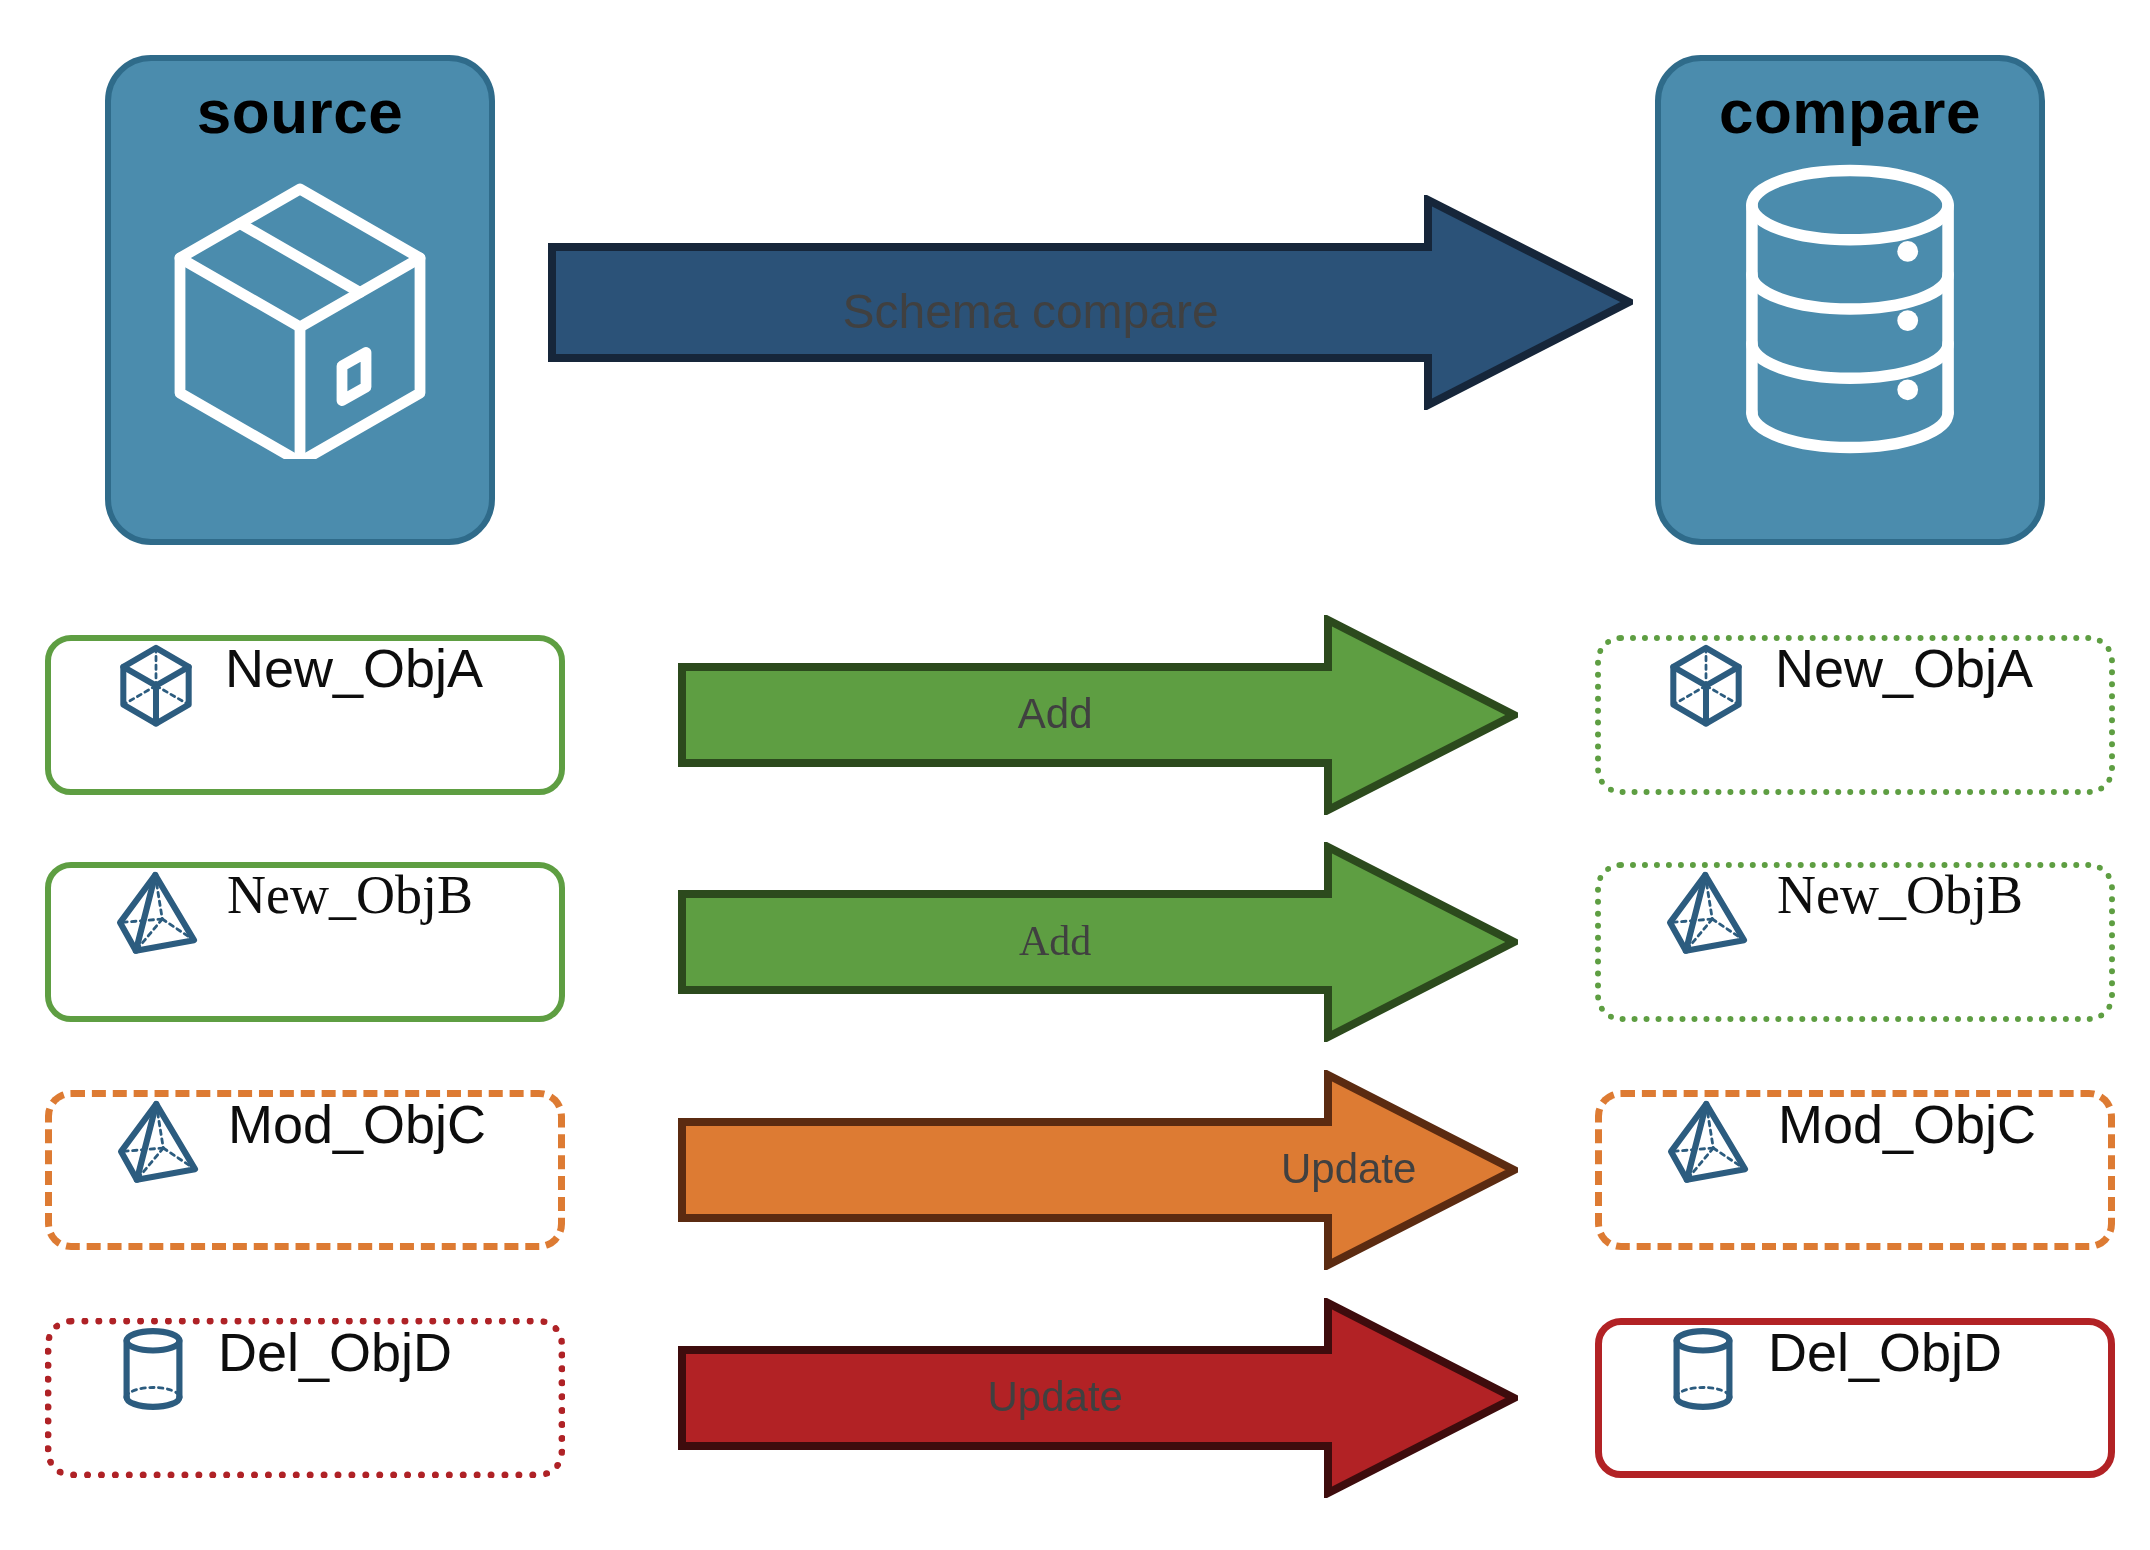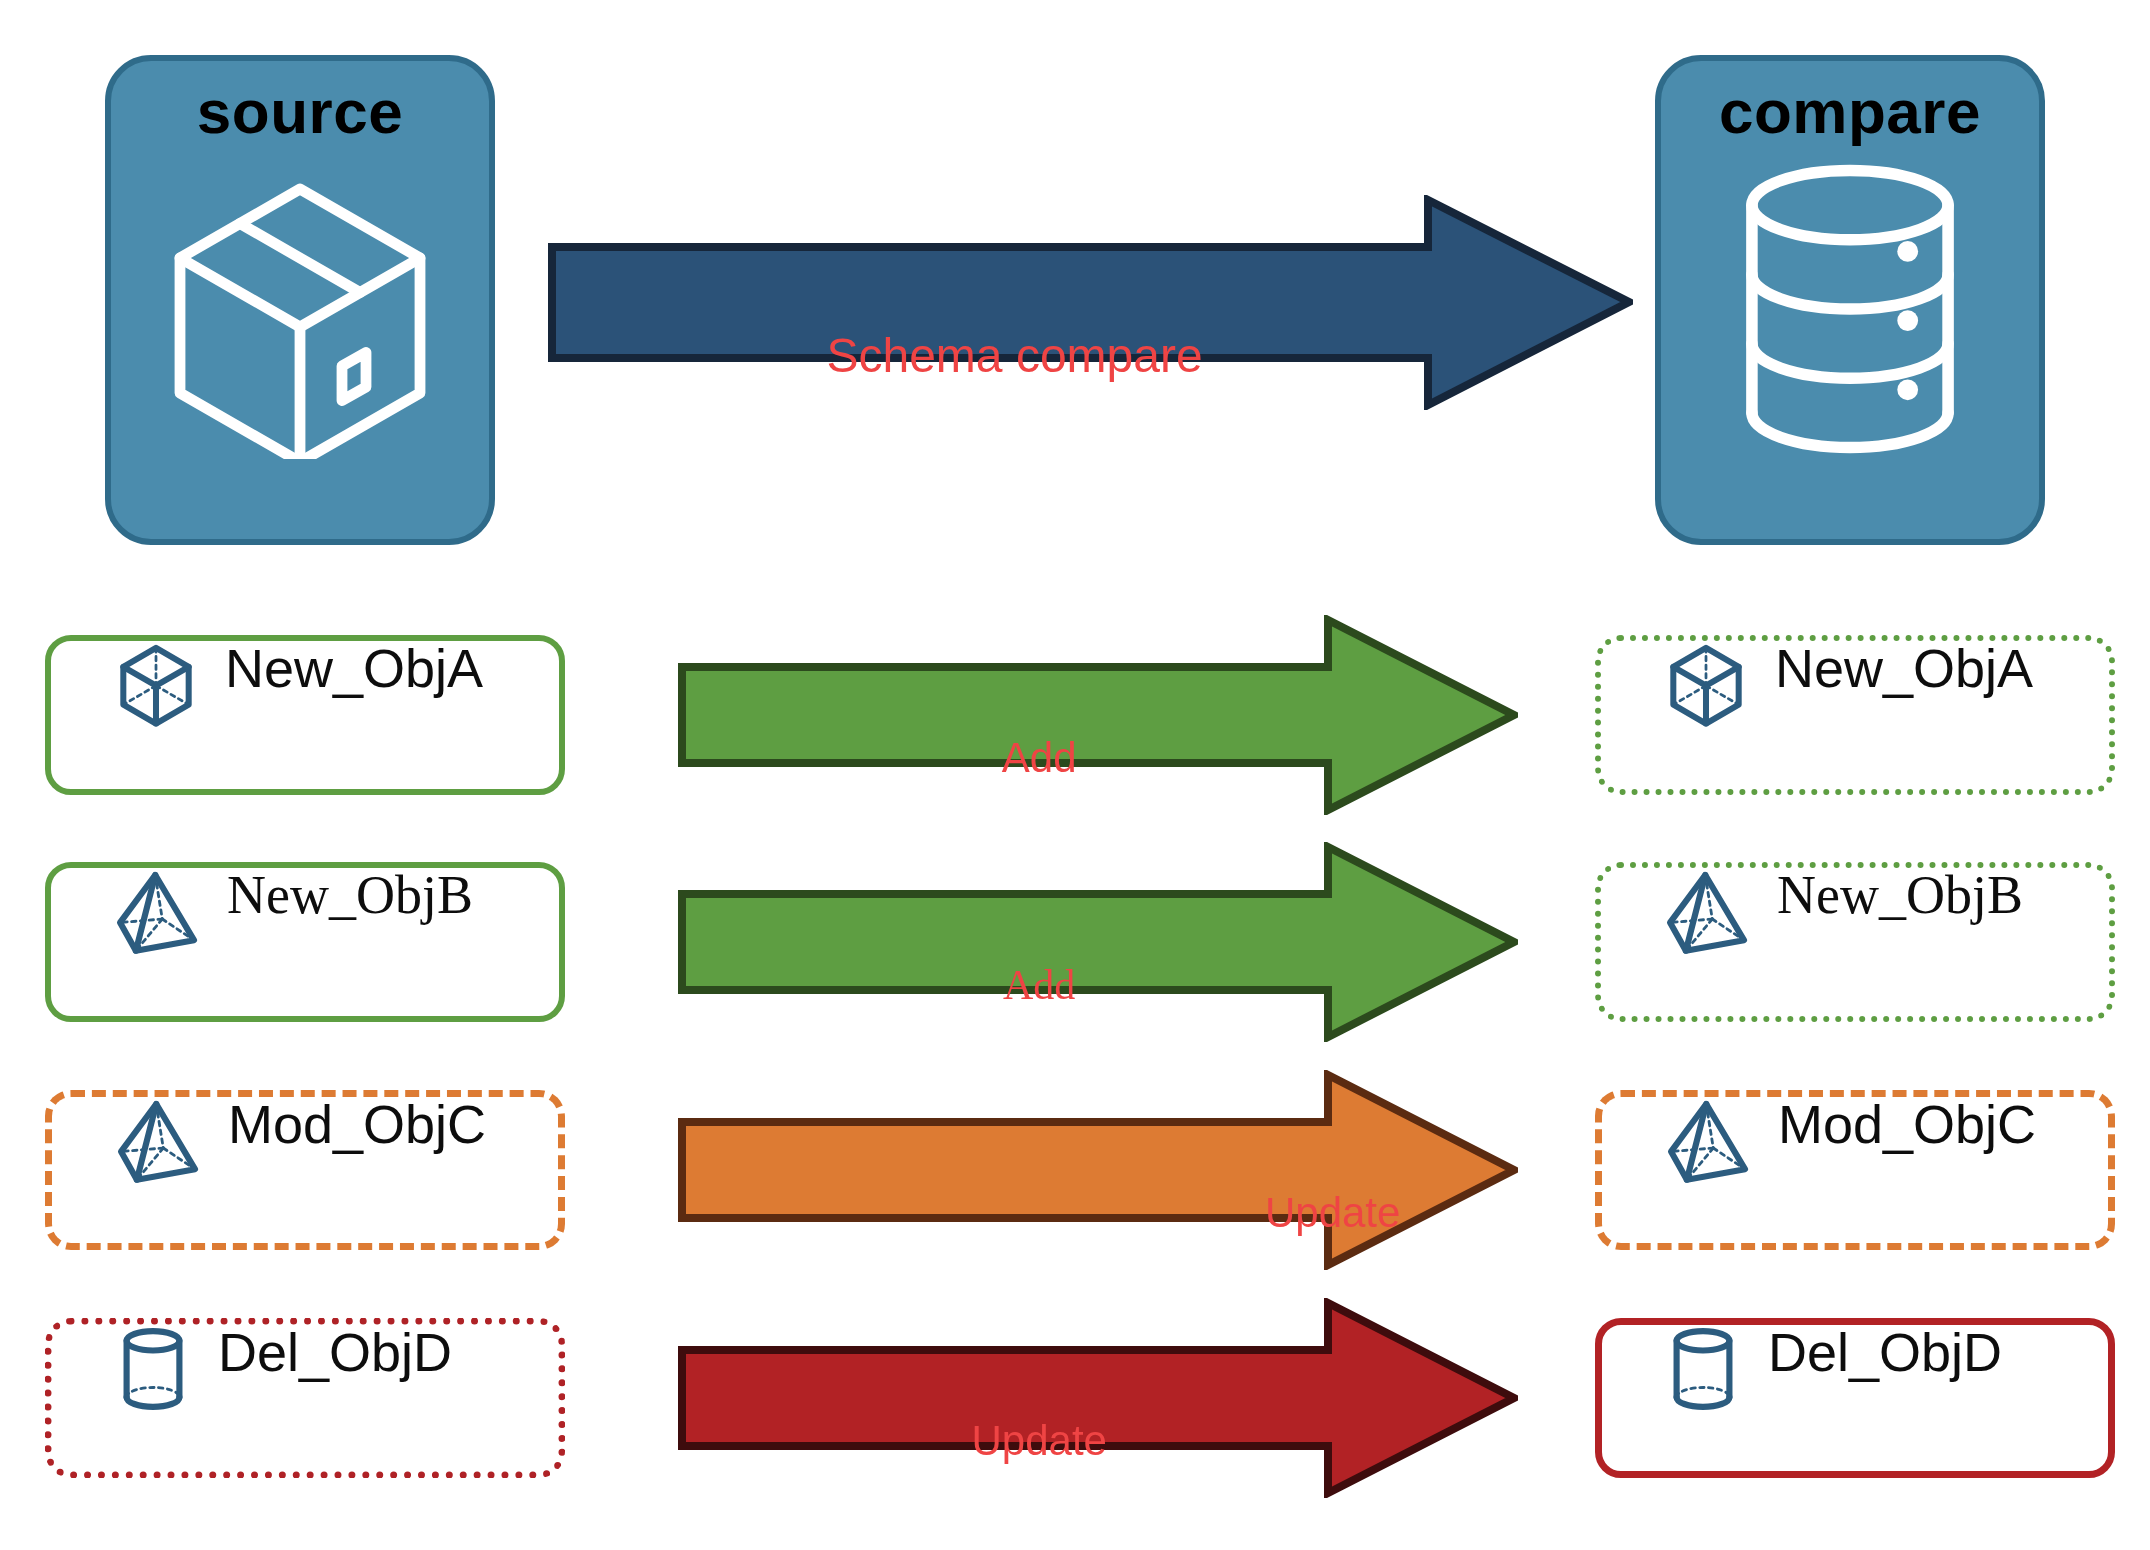--- a/index.html
+++ b/index.html
@@ -63,27 +63,26 @@
   
   #schema-arrow {
     position: absolute;
     left: 548px;
     top: 195px;
     width: 1085px;
     height: 215px;
   }
   .arrow-label {
     position: absolute;
-    left: 0;
+    left: 16px;
     width: 86%;
     text-align: center;
-    color: #ef4444;
+    color: #404040;
     font-size: 46px;
     line-height: 1;
-    margin-top: 44px;
   }
   #schema-arrow .arrow-label {
     top: 93px;
     font-size: 48px;
   }
 
   
   .row {
     position: absolute;
     left: 0;

